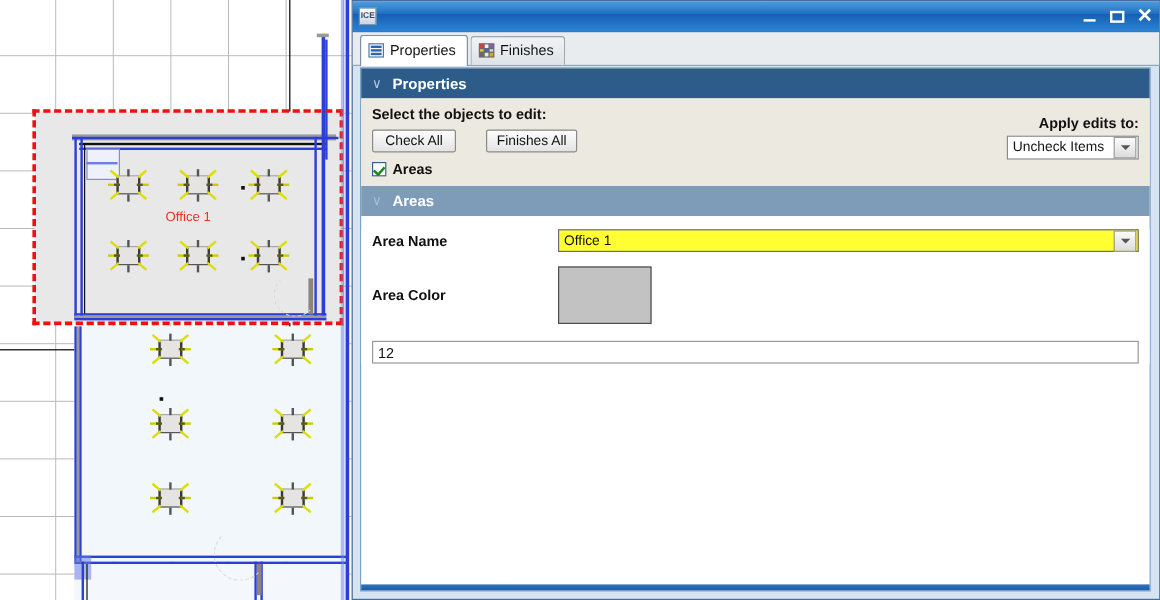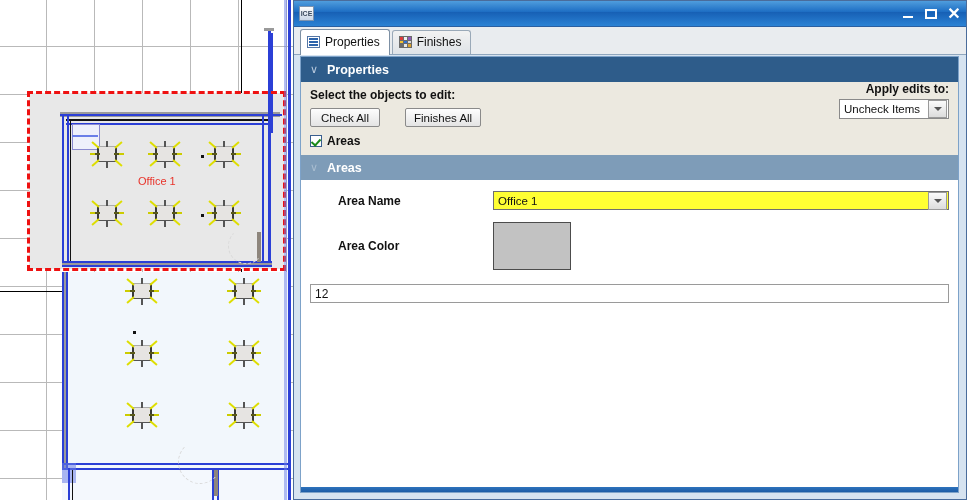--- a/index.html
+++ b/index.html
@@ -171,21 +171,21 @@
   .sel-body{background:#ece9e0;padding:6px 9px 7px 9px;position:relative;}
   .lbl-bold{font-size:12px;font-weight:bold;color:#111;font-family:"Liberation Sans",sans-serif;}
   .btn{
     height:19px;min-width:70px;padding:0 8px;
     background:linear-gradient(to bottom,#fdfdfd,#e4e4e4);
     border:1px solid #8a8a8a;border-radius:2px;
     font-size:11.5px;color:#111;font-family:"Liberation Sans",sans-serif;
     cursor:default;box-sizing:border-box;
   }
   .btn-row{display:flex;gap:25px;margin-top:6px;}
-  .apply-wrap{position:absolute;right:9px;top:0;text-align:right;}
+  .apply-wrap{position:absolute;right:9px;top:14px;text-align:right;}
   .combo-small{
     margin-top:3px;width:110px;height:20px;display:flex;align-items:center;
     background:#ffffff;border:1px solid #8a8a8a;box-sizing:border-box;
   }
   .combo-small .val{flex:1;padding-left:4px;font-size:11.5px;color:#111;text-align:left;}
   .combo-btn{
     width:19px;height:18px;margin:0 1px 0 0;
     background:linear-gradient(to bottom,#fbfbfb,#dcdcdc);
     border:1px solid #9a9a9a;box-sizing:border-box;
     display:flex;align-items:center;justify-content:center;
@@ -199,21 +199,20 @@
   .cbox::after{
     content:"";position:absolute;left:2px;top:1px;width:4px;height:7px;
     border:solid #1a8a1a;border-width:0 2px 2px 0;transform:rotate(42deg);
   }
 
   .areas-body{background:#ffffff;padding:0;}
   .frow{display:flex;align-items:center;padding:0 9px;}
   .frow .flabel{
     width:155px;font-size:12px;font-weight:bold;color:#111;
     font-family:"Liberation Sans",sans-serif;
-    margin-left:28px;
   }
   .combo-yellow{
     flex:1;height:19px;display:flex;align-items:center;
     background:#ffff33;border:1px solid #6f6f6f;box-sizing:border-box;
   }
   .combo-yellow .val{flex:1;padding-left:4px;font-size:11.5px;color:#111;}
   .swatch{
     width:78px;height:48px;background:#c2c2c2;border:1px solid #4c4c4c;
     box-sizing:border-box;
   }

